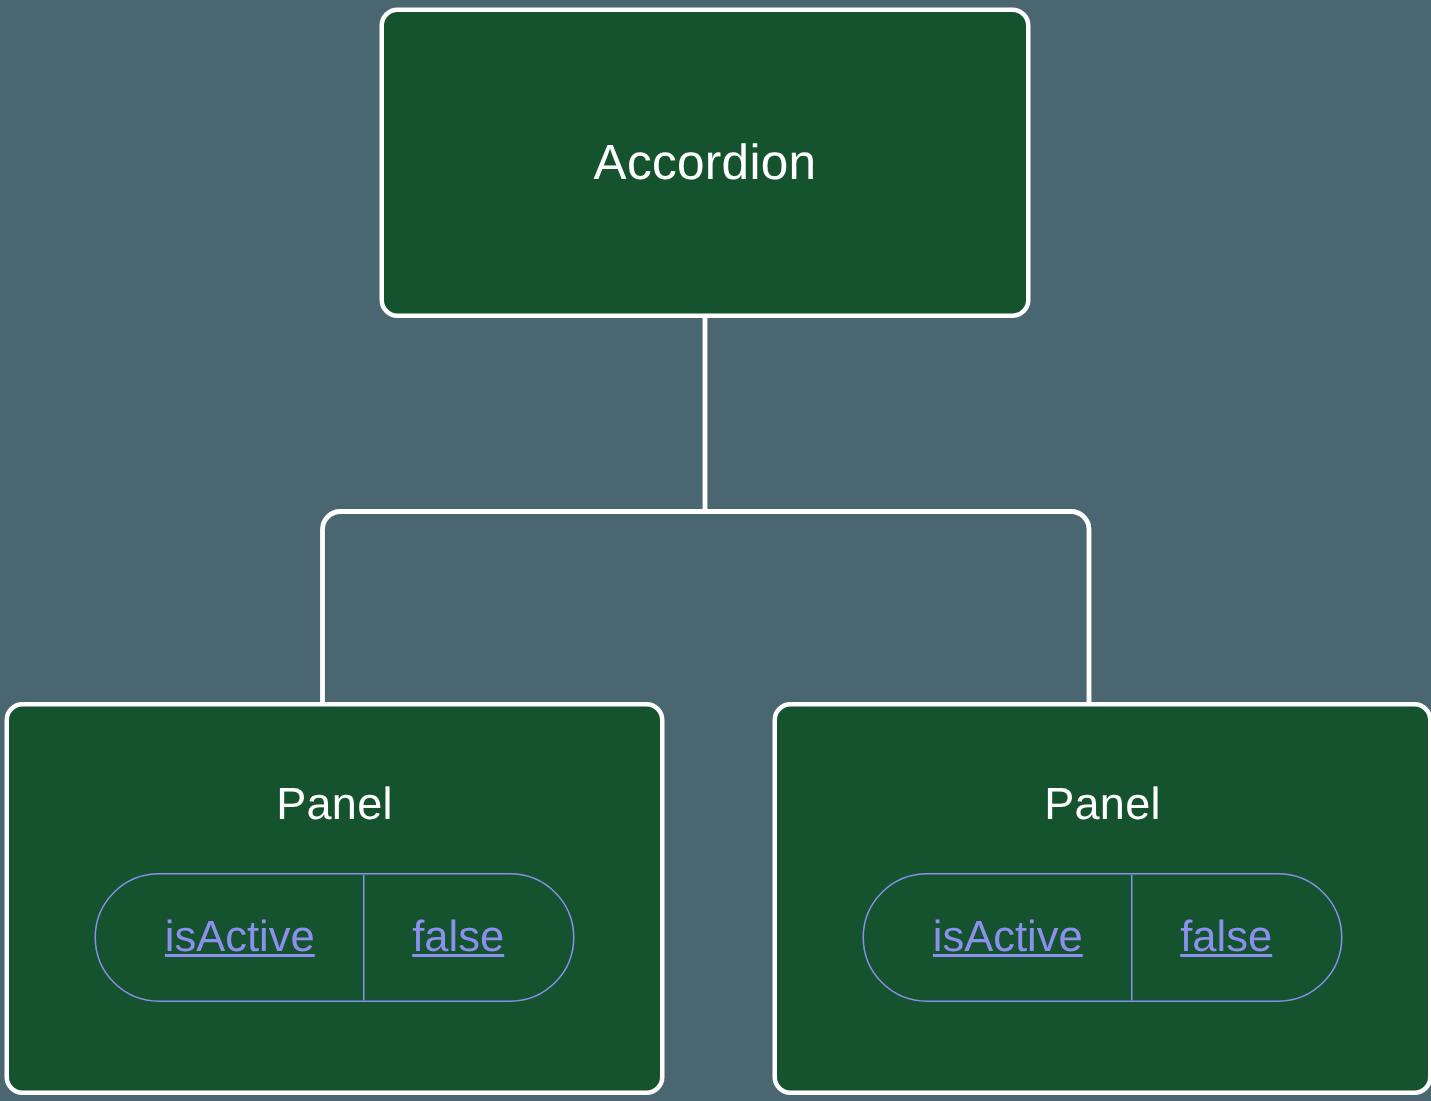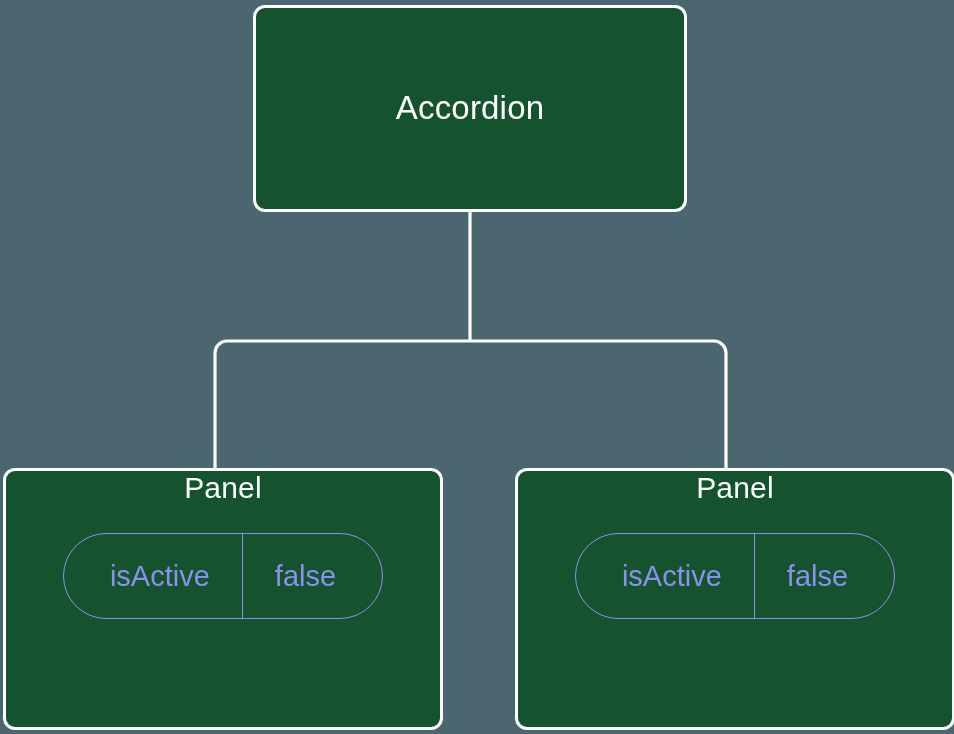--- a/index.html
+++ b/index.html
@@ -59,20 +59,21 @@
     letter-spacing: 0.2px;
     line-height: 1.1;
     text-align: center;
   }
 
   
   .node-panel {
     top: 468px;
     width: 440px;
     height: 262px;
+    padding-top: 49px;
   }
   #node-panel-left  { left: 3px; }
   #node-panel-right { left: 515px; }
 
   .node-title {
     color: #ffffff;
     font-size: 30px;
     font-weight: 400;
     letter-spacing: 0.2px;
     line-height: 1.1;
@@ -95,20 +96,21 @@
   .pill-value {
     display: flex;
     align-items: center;
     justify-content: center;
     color: #8b90ef;
     font-size: 29px;
     font-weight: 400;
     line-height: 1;
     box-sizing: border-box;
     white-space: nowrap;
+    text-decoration: underline;
   }
 
   .pill-key {
     padding: 0 32px 0 46px;
   }
 
   .pill-value {
     padding: 0 46px 0 32px;
     border-left: 1.6px solid #8b90ef;
   }

